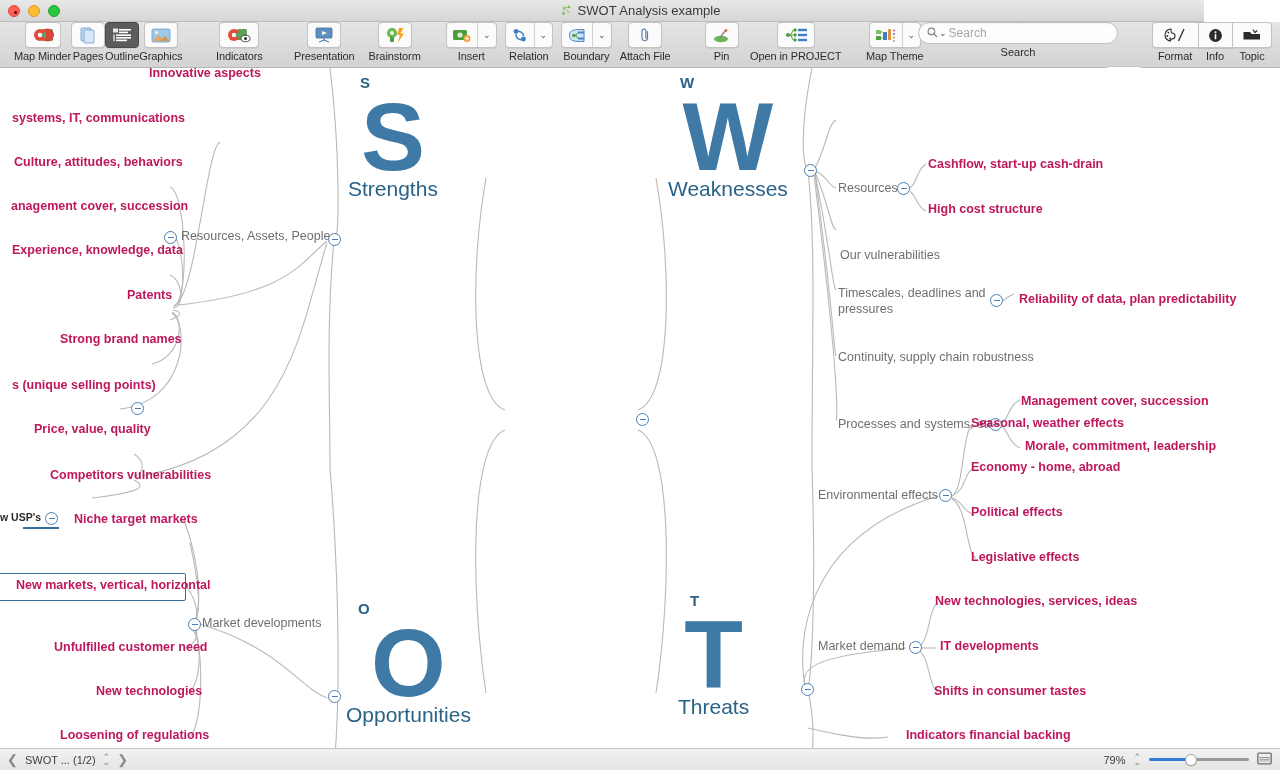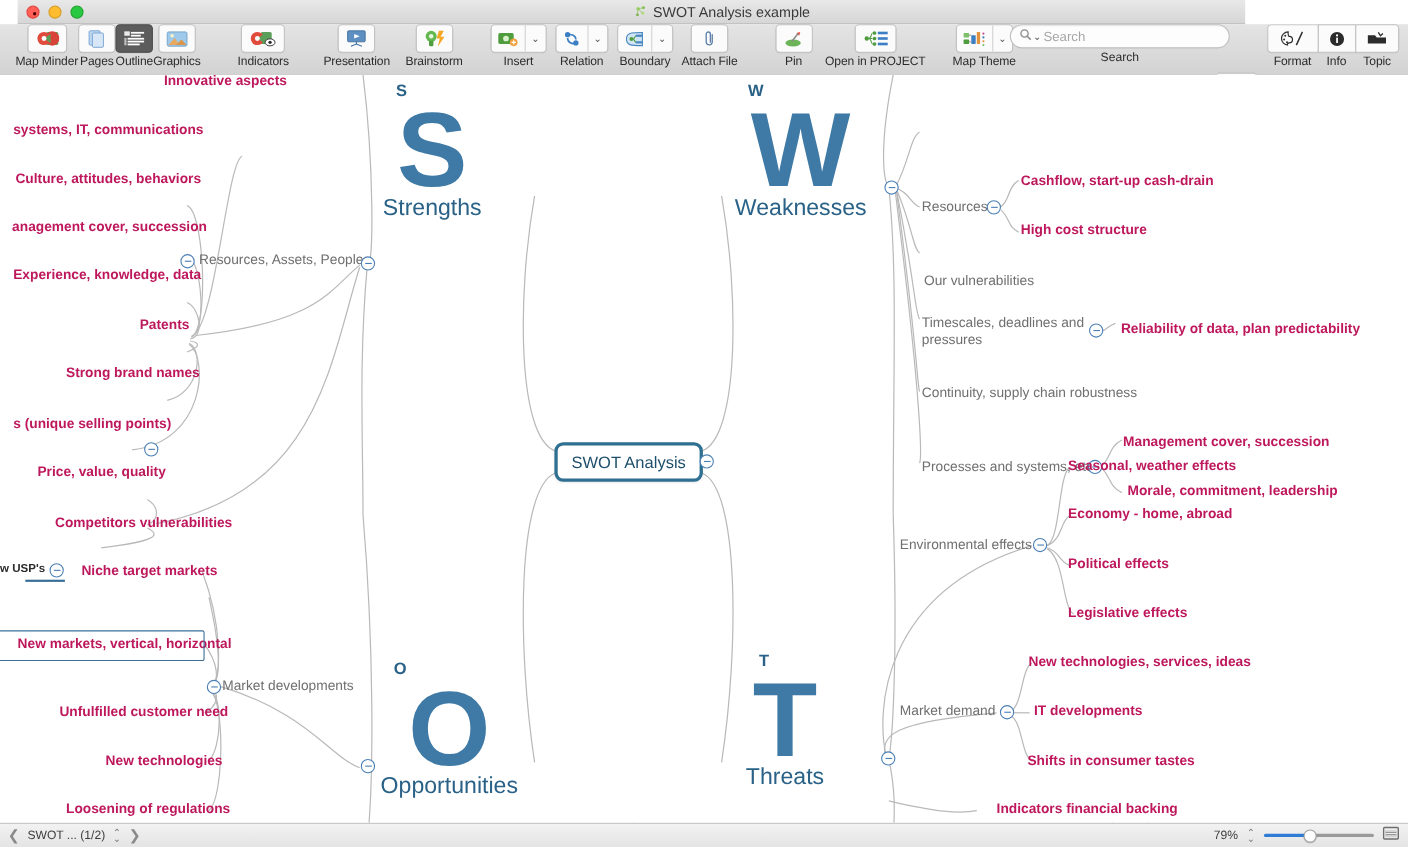--- a/index.html
+++ b/index.html
@@ -7,21 +7,21 @@
   body {
     width: 1280px; height: 770px;
     font-family: "Liberation Sans", sans-serif;
     overflow: hidden;
     background: #ffffff;
   }
   #app { position: relative; width: 1280px; height: 770px; }
 
   
   .titlebar {
-    position: absolute; left: 16px; top: 0; width: 1116px; height: 22px;
+    position: absolute; left: 0; top: 0; width: 1204px; height: 22px;
     background: linear-gradient(#e8e8e8, #d6d6d6);
     border-bottom: 1px solid #bcbcbc;
     text-decoration: underline;
   }
   .traffic { position: absolute; top: 5px; display: flex; gap: 8px; left: 8px; }
   .dot { width: 12px; height: 12px; border-radius: 50%; position: relative; }
   .dot.red { background: #ff5f57; border: 0.5px solid #e0443e; }
   .dot.yellow { background: #febc2e; border: 0.5px solid #d89d26; }
   .dot.green { background: #28c840; border: 0.5px solid #24a233; }
   .dot.red::after {
@@ -549,23 +549,20 @@
       <div class="bigfallback">O</div>
       <div class="cap">Opportunities</div>
     </div>
 
     <div class="quad" style="left:678px; top:524px;">
       <div class="mini">T</div>
       <div class="bigfallback">T</div>
       <div class="cap">Threats</div>
     </div>
 
-    <div class="central">
-      <span>SWOT Analysis</span>
-    </div>
     <div class="collapse" style="left:636px; top:345px;"></div>
 
     <div class="node leaf" style="left:137px; top:-2px;">Innovative aspects</div>
     <div class="node leaf" style="left:0px;   top:43px;">systems, IT, communications</div>
     <div class="node leaf" style="left:2px;   top:87px;">Culture, attitudes, behaviors</div>
     <div class="node leaf" style="left:-1px;  top:131px;">anagement cover, succession</div>
     <div class="node leaf" style="left:0px;   top:175px;">Experience, knowledge, data</div>
     <div class="node leaf" style="left:115px; top:220px;">Patents</div>
     <div class="node leaf" style="left:48px;  top:264px;">Strong brand names</div>
     <div class="node leaf" style="left:0px;   top:310px;">s (unique selling points)</div>

